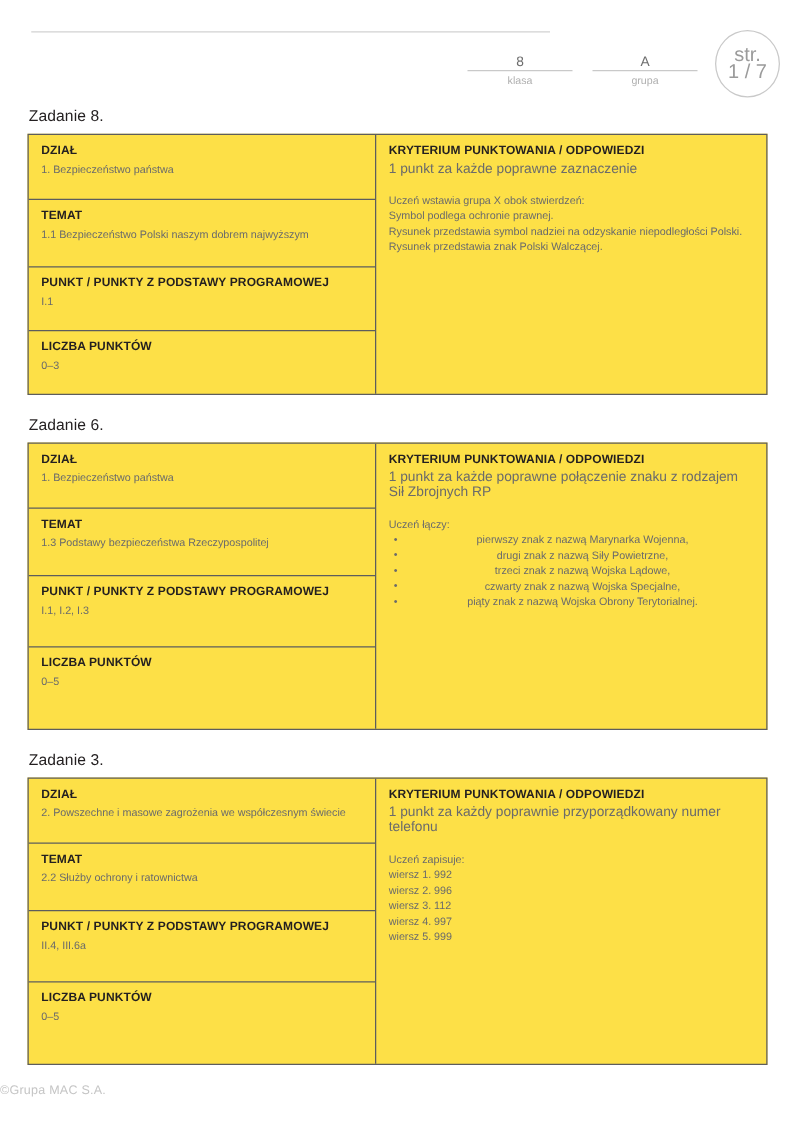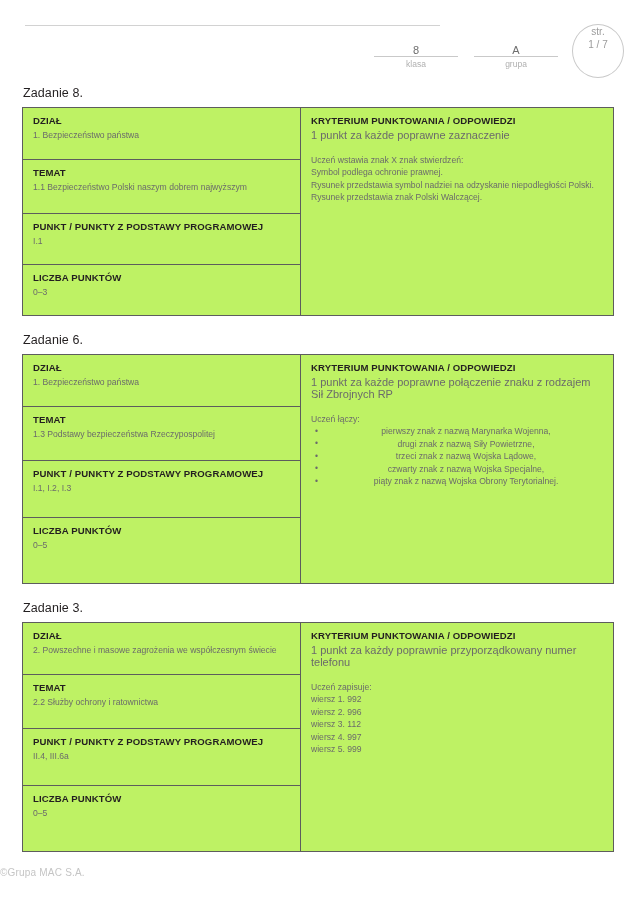--- a/index.html
+++ b/index.html
@@ -59,41 +59,41 @@
     position: absolute;
     right: 12px;
     top: 24px;
     width: 52px;
     height: 54px;
     border: 1px solid #c9c9c9;
     border-radius: 50%;
     display: flex;
     flex-direction: column;
     align-items: center;
-    justify-content: flex-start;
+    justify-content: center;
     color: #9b9b9b;
-    font-size: 10px;
+    font-size: 16px;
     line-height: 13px;
   }
 
   
   .task {
     margin: 0 22px 0 22px;
   }
   .task-title {
     font-size: 12.5px;
     font-weight: 400;
     color: #231f20;
     letter-spacing: .1px;
     margin: 0 0 7px 1px;
   }
   .task-table {
     display: flex;
     border: 1px solid #5d5d5d;
-    background: #bef264;
+    background: #fde047;
   }
   .col-left {
     width: 278px;
     flex: 0 0 278px;
     border-right: 1px solid #5d5d5d;
     display: flex;
     flex-direction: column;
   }
   .cell {
     padding: 7px 9px 7px 10px;
@@ -226,21 +226,21 @@
         <div class="cell-v">I.1</div>
       </div>
       <div class="cell row-liczba">
         <div class="cell-h">LICZBA PUNKTÓW</div>
         <div class="cell-v">0–3</div>
       </div>
     </div>
     <div class="col-right">
       <div class="crit-h">KRYTERIUM PUNKTOWANIA / ODPOWIEDZI</div>
       <div class="crit-sub">1 punkt za każde poprawne zaznaczenie</div>
-      <div class="crit-intro">Uczeń wstawia znak X znak stwierdzeń:</div>
+      <div class="crit-intro">Uczeń wstawia grupa X obok stwierdzeń:</div>
       <div class="crit-line">Symbol podlega ochronie prawnej.</div>
       <div class="crit-line">Rysunek przedstawia symbol nadziei na odzyskanie niepodległości Polski.</div>
       <div class="crit-line">Rysunek przedstawia znak Polski Walczącej.</div>
     </div>
   </div>
 </section>
 
 <div class="spacer-1"></div>
 
 <section class="task t2">

